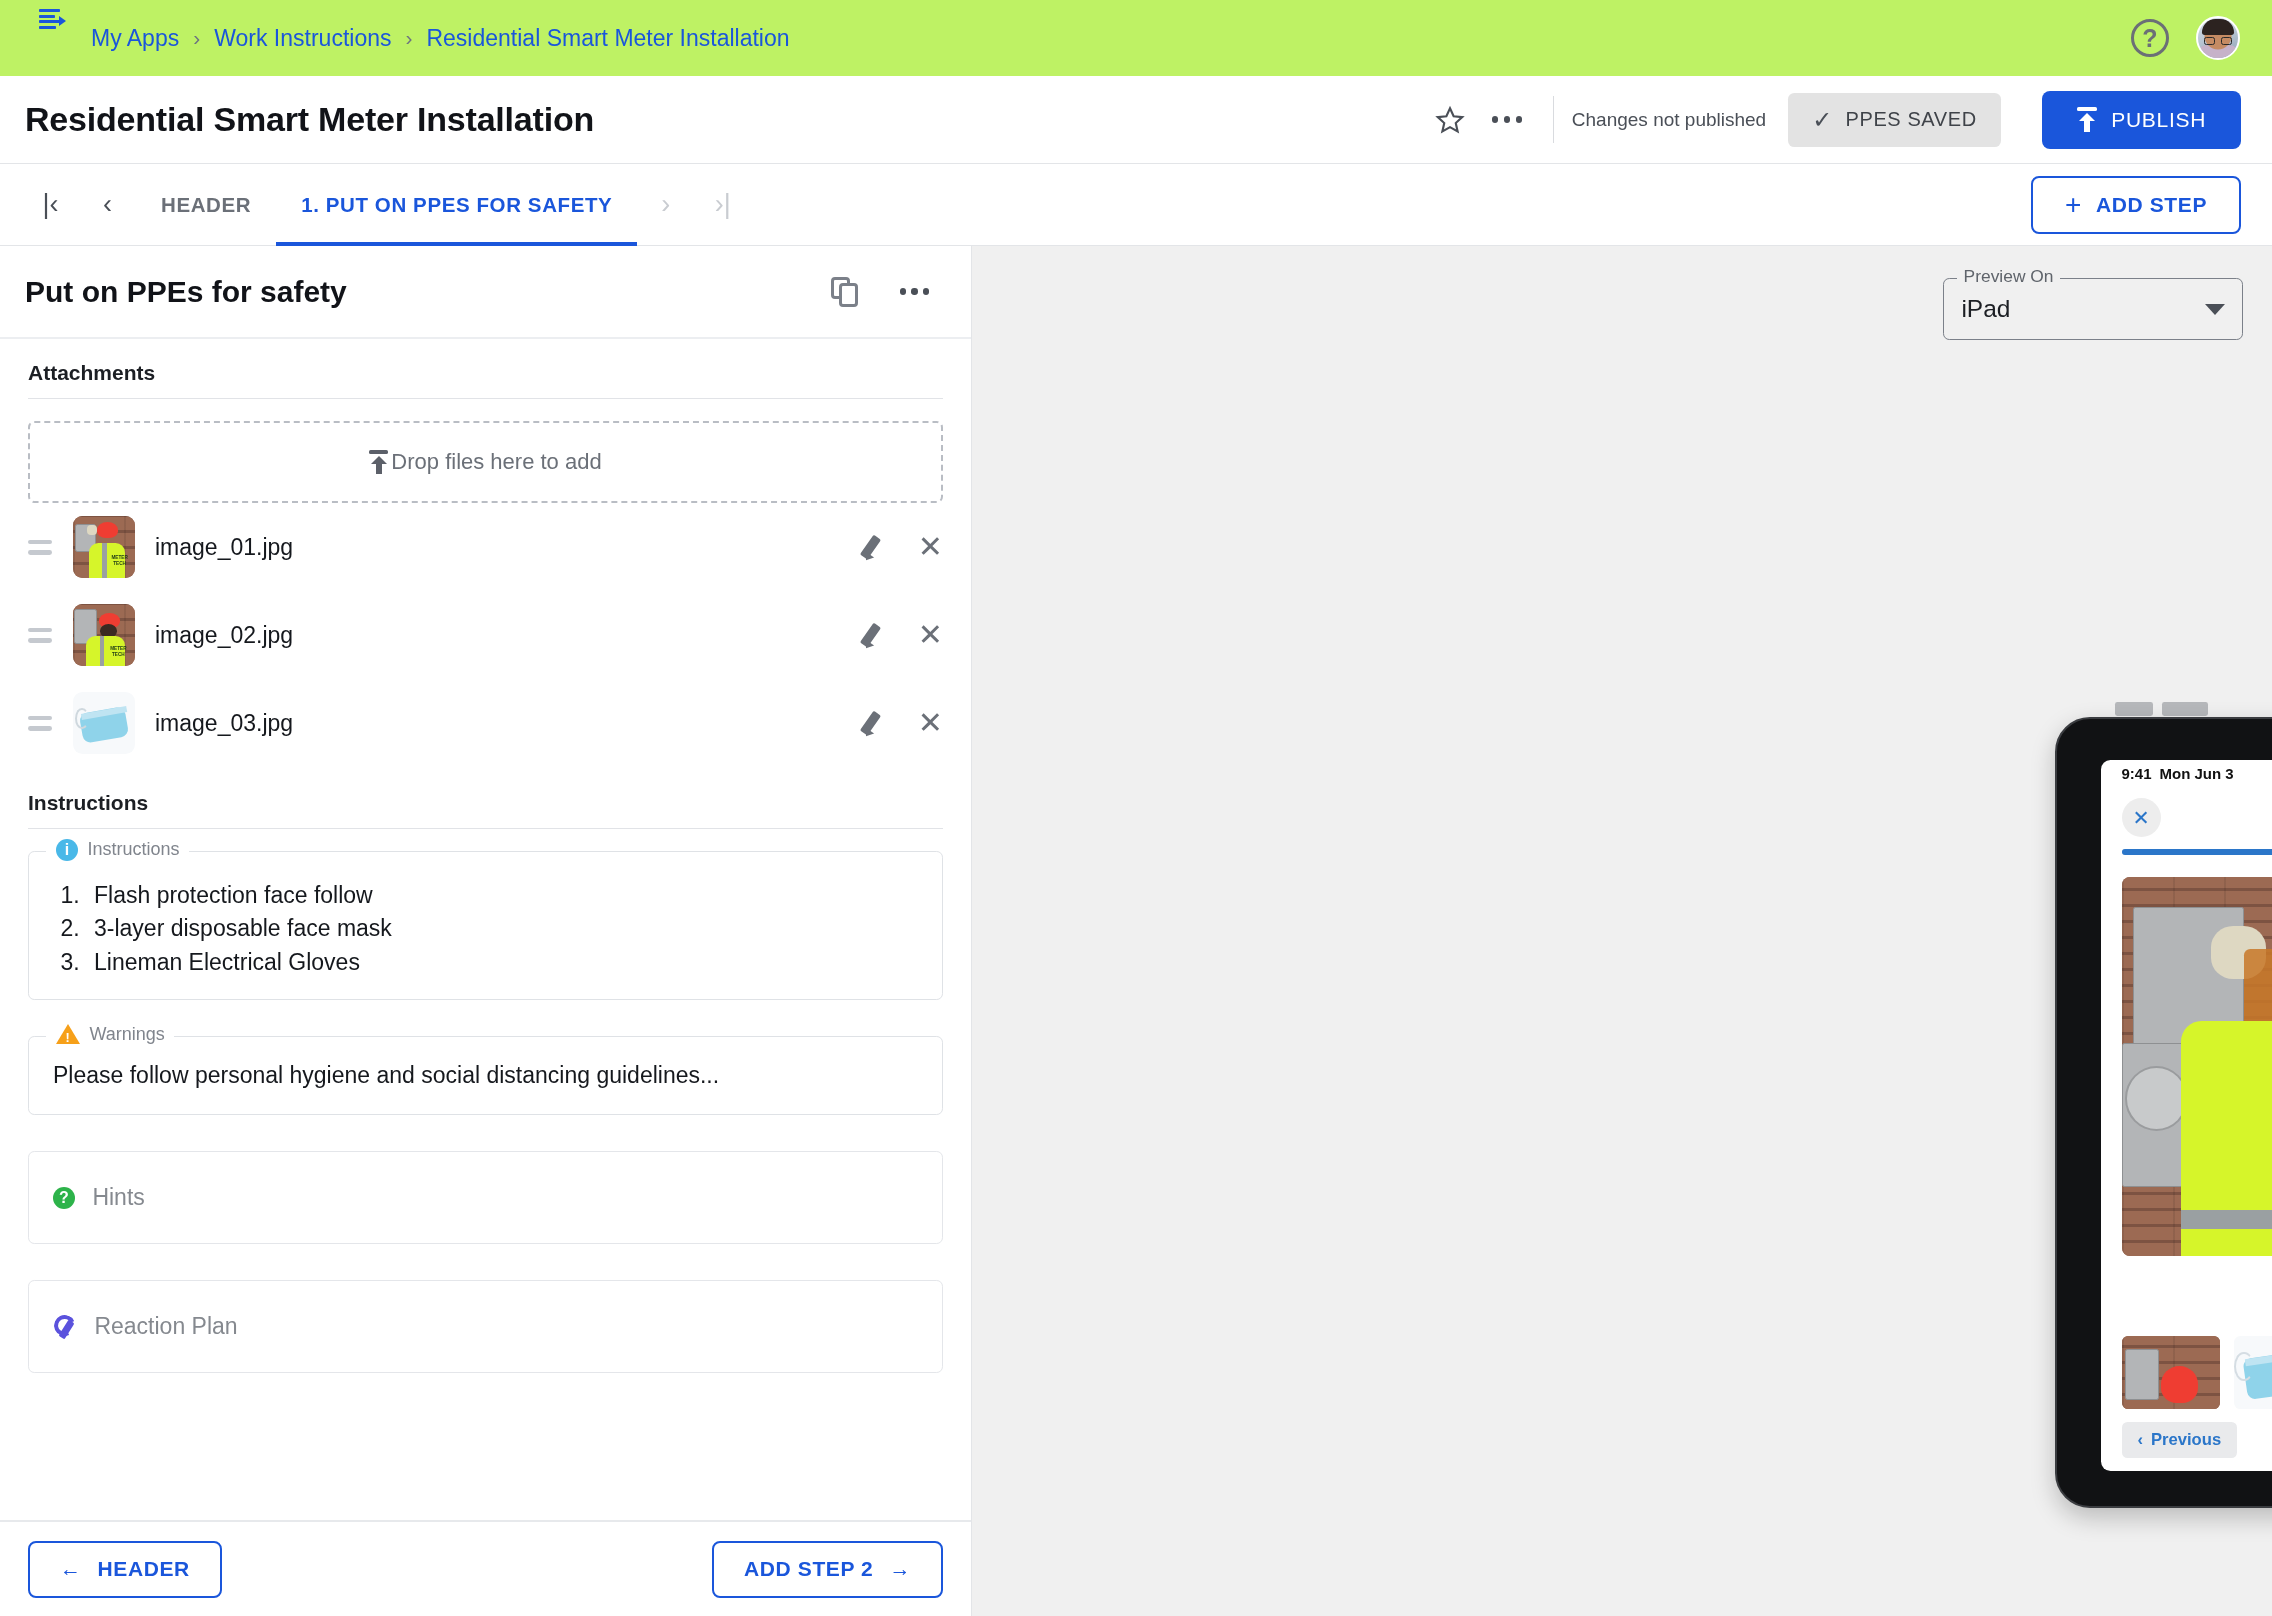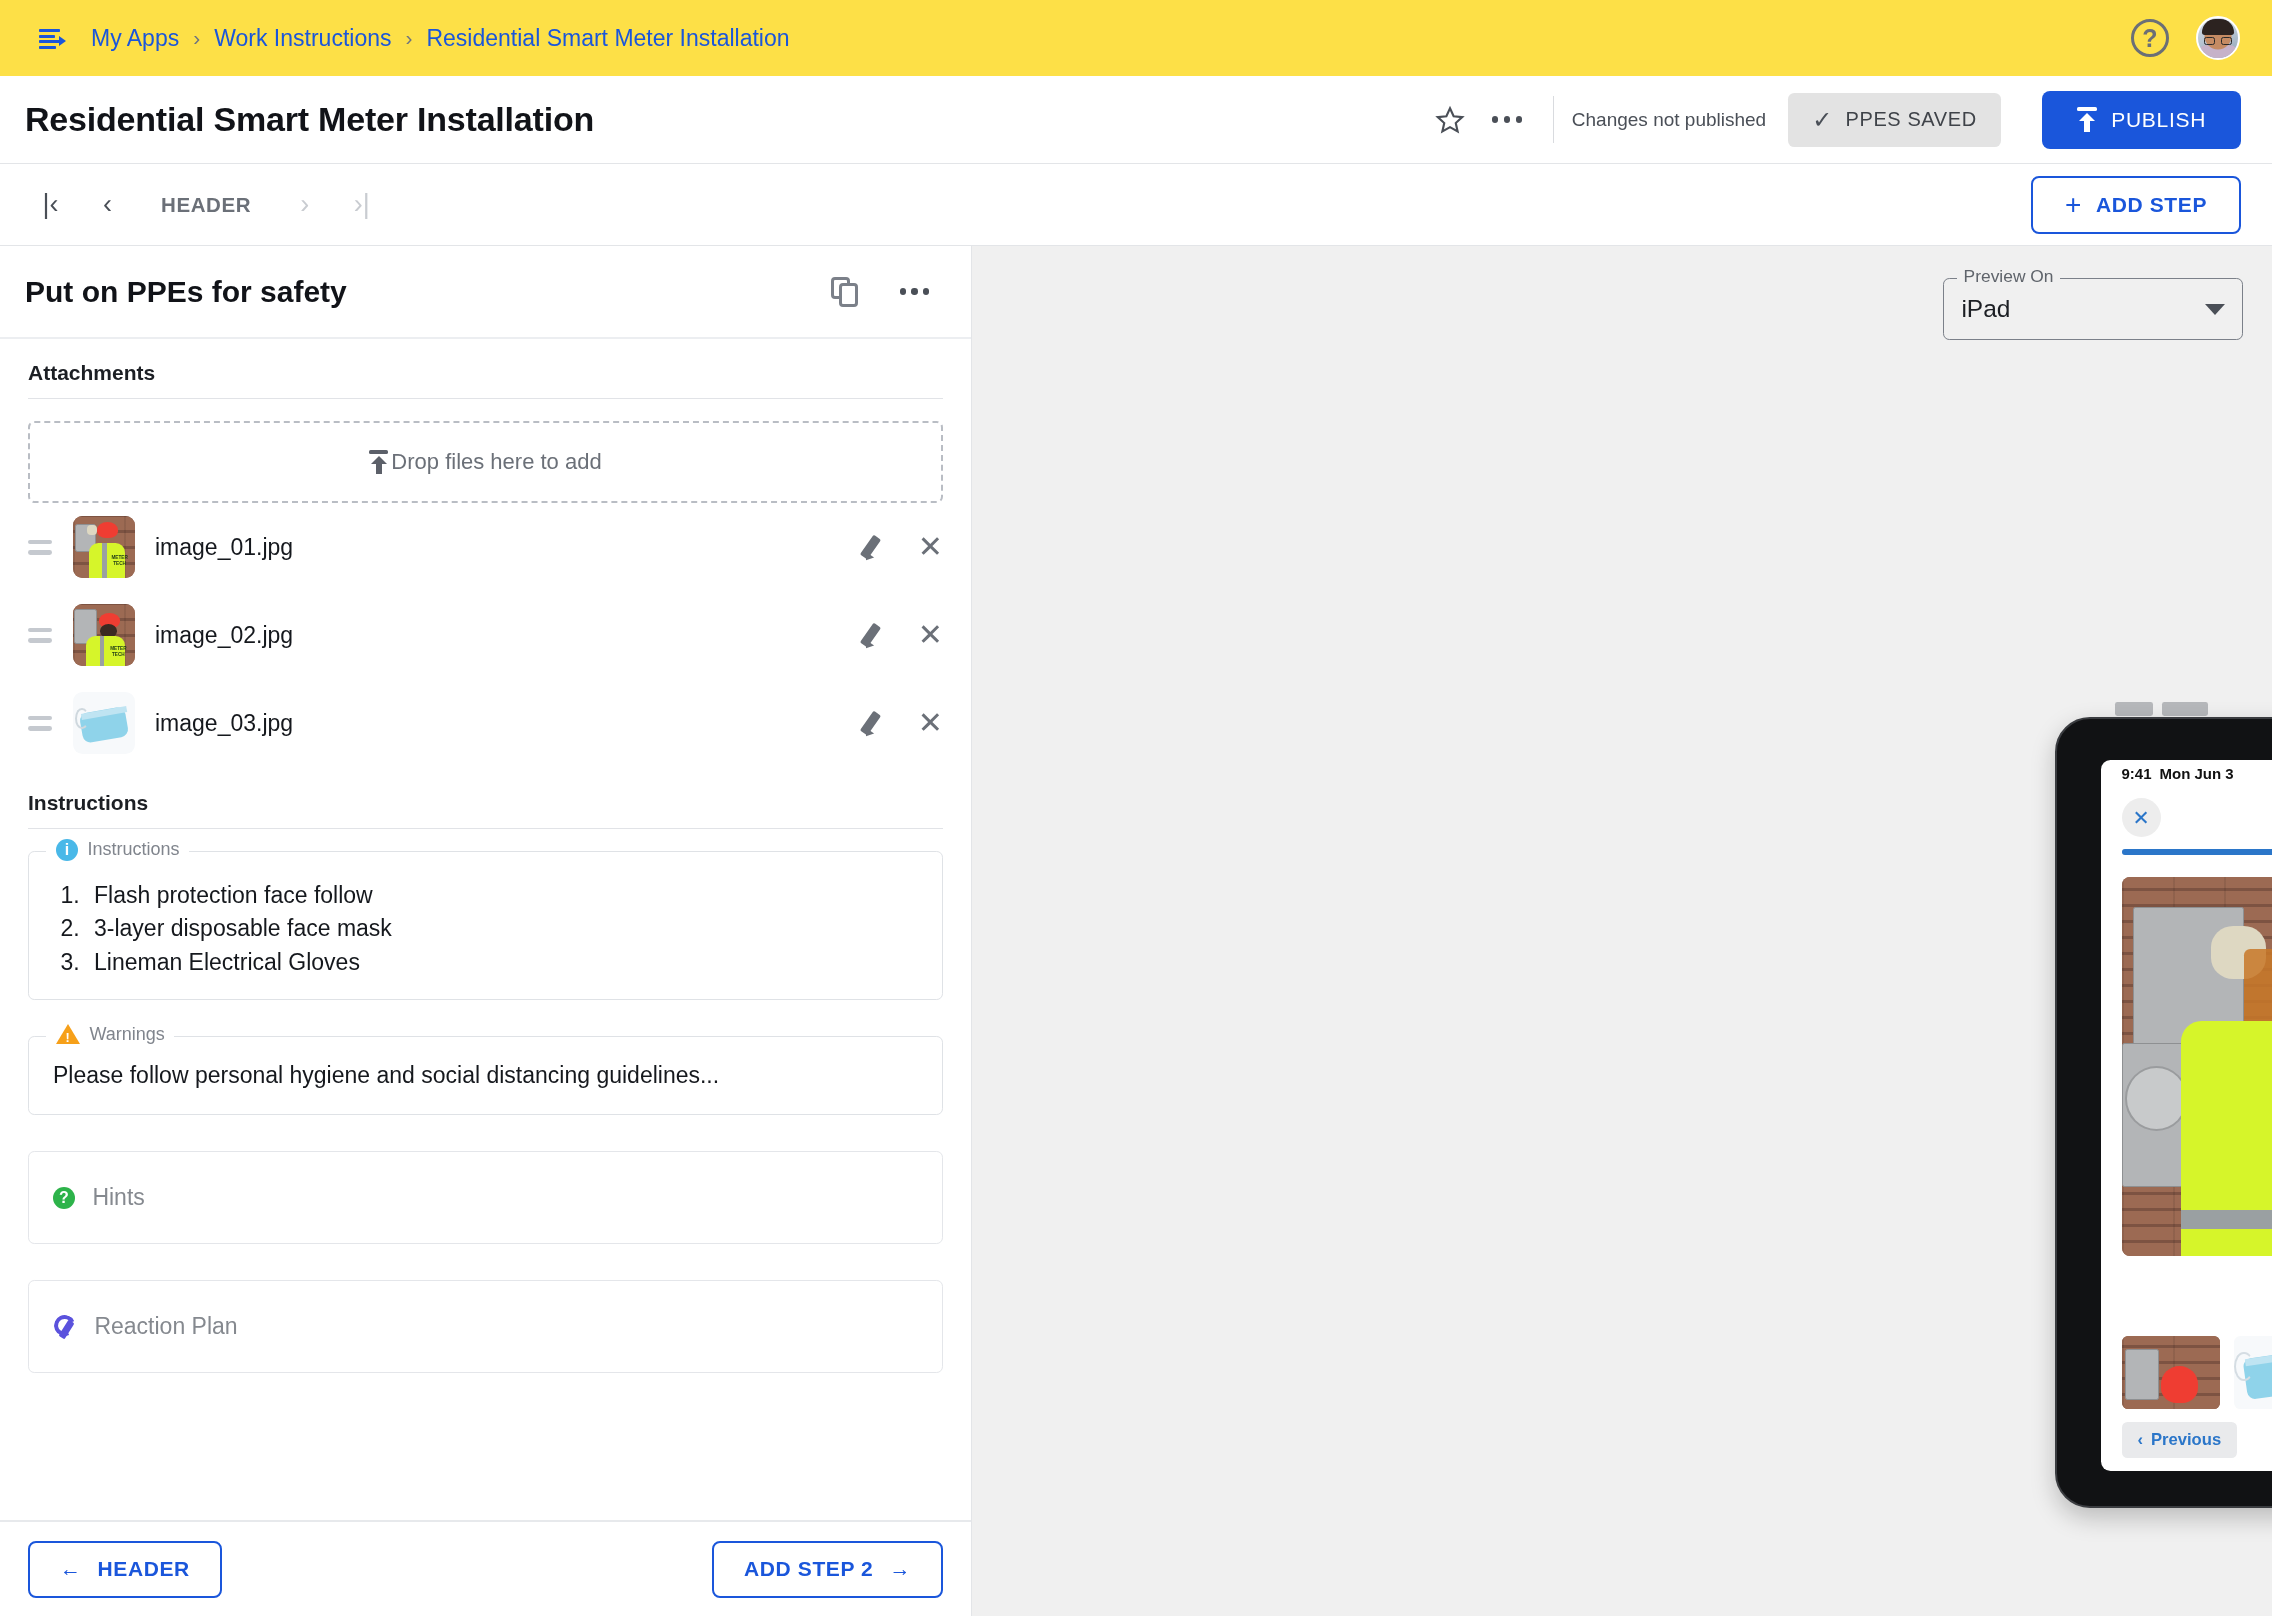--- a/index.html
+++ b/index.html
@@ -6,21 +6,21 @@
   html, body {
     width: 2273px; height: 1616px;
     font-family: "Liberation Sans", sans-serif;
     background: #ffffff;
     overflow: hidden;
   }
   .app { position: relative; width: 2273px; height: 1616px; display: flex; flex-direction: column; }
 
   
   .breadcrumb-bar {
-    height: 76px; background: #fde047; display: flex; align-items: center;
+    height: 76px; background: #bef264; display: flex; 
     padding: 0 33px; flex: 0 0 76px;
   }
   .hamburger { width: 36px; height: 36px; display: flex; align-items: center; justify-content: center; cursor: pointer; }
   .hamburger .bars { position: relative; width: 24px; height: 24px; }
   .hamburger .bars i {
     position: absolute; left: 0; height: 3.2px; background: #1a56db; border-radius: 0.8px; display: block;
   }
   .hamburger .bars i:nth-child(1){ top: 3.2px; width: 20.5px; }
   .hamburger .bars i:nth-child(2){ top: 8.7px; width: 16px; }
   .hamburger .bars i:nth-child(3){ top: 14px; width: 20.5px; }
@@ -284,20 +284,21 @@
         </span>
         <span>PUBLISH</span>
       </div>
     </div>
   </div>
 
   <div class="step-nav">
     <div class="nav-arrow">|‹</div>
     <div class="nav-arrow">‹</div>
     <div class="tab">HEADER</div>
+    <div class="tab active">1. PUT ON PPES FOR SAFETY</div>
     <div class="nav-arrow disabled">›</div>
     <div class="nav-arrow disabled">›|</div>
     <div class="add-step-btn">
       <span class="plus">+</span>
       <span>ADD STEP</span>
     </div>
   </div>
 
   <div class="body-split">
 

